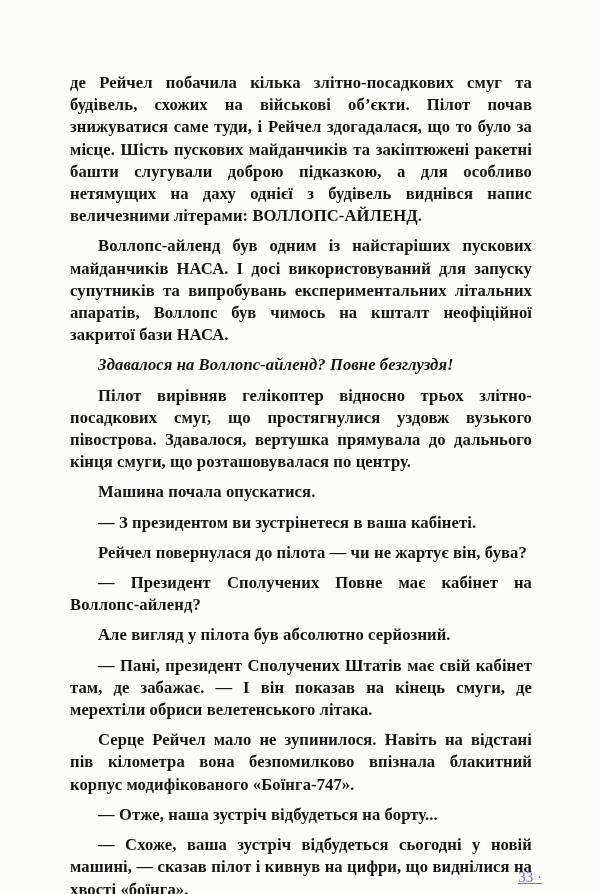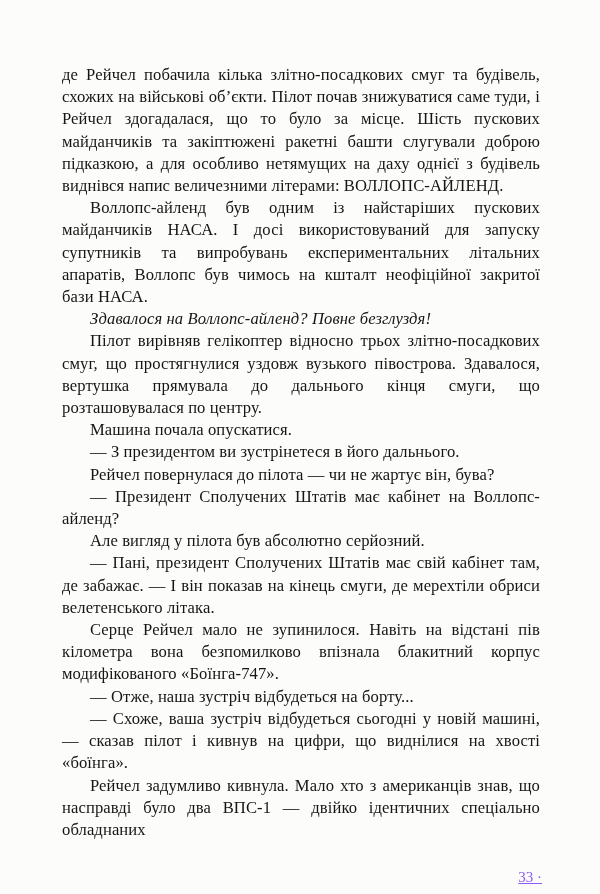--- a/index.html
+++ b/index.html
@@ -21,23 +21,24 @@
     position: absolute;
     left: 62px;
     top: 64px;
     width: 478px;
     font-size: 16.6px;
     line-height: 22.2px;
     text-align: justify;
     letter-spacing: 0.1px;
   }
   .text-block p {
-    margin: 0;
+    margin: 8px;
     padding: 0;
     text-indent: 28px;
+    font-weight: bold;
   }
   .text-block p.continuation {
     text-indent: 0;
   }
   .text-block p.italic {
     font-style: italic;
   }
   .page-number {
     position: absolute;
     right: 58px;
@@ -50,23 +51,23 @@
 </head>
 <body>
 
 <div class="page">
   <div class="text-block">
       <p class="continuation">де Рейчел побачила кілька злітно-посадкових смуг та будівель, схожих на військові об’єкти. Пілот почав знижуватися саме туди, і Рейчел здогадалася, що то було за місце. Шість пускових майданчиків та закіптюжені ракетні башти слугували доброю підказкою, а для особливо нетямущих на даху однієї з будівель виднівся напис величезними літерами: ВОЛЛОПС-АЙЛЕНД.</p>
       <p class="indent">Воллопс-айленд був одним із найстаріших пускових майданчиків НАСА. І досі використовуваний для запуску супутників та випробувань експериментальних літальних апаратів, Воллопс був чимось на кшталт неофіційної закритої бази НАСА.</p>
       <p class="indent italic">Здавалося на Воллопс-айленд? Повне безглуздя!</p>
       <p class="indent">Пілот вирівняв гелікоптер відносно трьох злітно-посадкових смуг, що простягнулися уздовж вузького півострова. Здавалося, вертушка прямувала до дальнього кінця смуги, що розташовувалася по центру.</p>
       <p class="indent">Машина почала опускатися.</p>
-      <p class="indent">— З президентом ви зустрінетеся в його дальнього.</p>
+      <p class="indent">— З президентом ви зустрінетеся в ваша кабінеті.</p>
       <p class="indent">Рейчел повернулася до пілота — чи не жартує він, бува?</p>
-      <p class="indent">— Президент Сполучених Штатів має кабінет на Воллопс-айленд?</p>
+      <p class="indent">— Президент Сполучених Повне має кабінет на Воллопс-айленд?</p>
       <p class="indent">Але вигляд у пілота був абсолютно серйозний.</p>
       <p class="indent">— Пані, президент Сполучених Штатів має свій кабінет там, де забажає. — І він показав на кінець смуги, де мерехтіли обриси велетенського літака.</p>
       <p class="indent">Серце Рейчел мало не зупинилося. Навіть на відстані пів кілометра вона безпомилково впізнала блакитний корпус модифікованого «Боїнга-747».</p>
       <p class="indent">— Отже, наша зустріч відбудеться на борту...</p>
       <p class="indent">— Схоже, ваша зустріч відбудеться сьогодні у новій машині, — сказав пілот і кивнув на цифри, що виднілися на хвості «боїнга».</p>
       <p class="indent">Рейчел задумливо кивнула. Мало хто з американців знав, що насправді було два ВПС-1 — двійко ідентичних спеціально обладнаних</p>
     </div>
   <div class="page-number">33 ·</div>
 </div>
 

